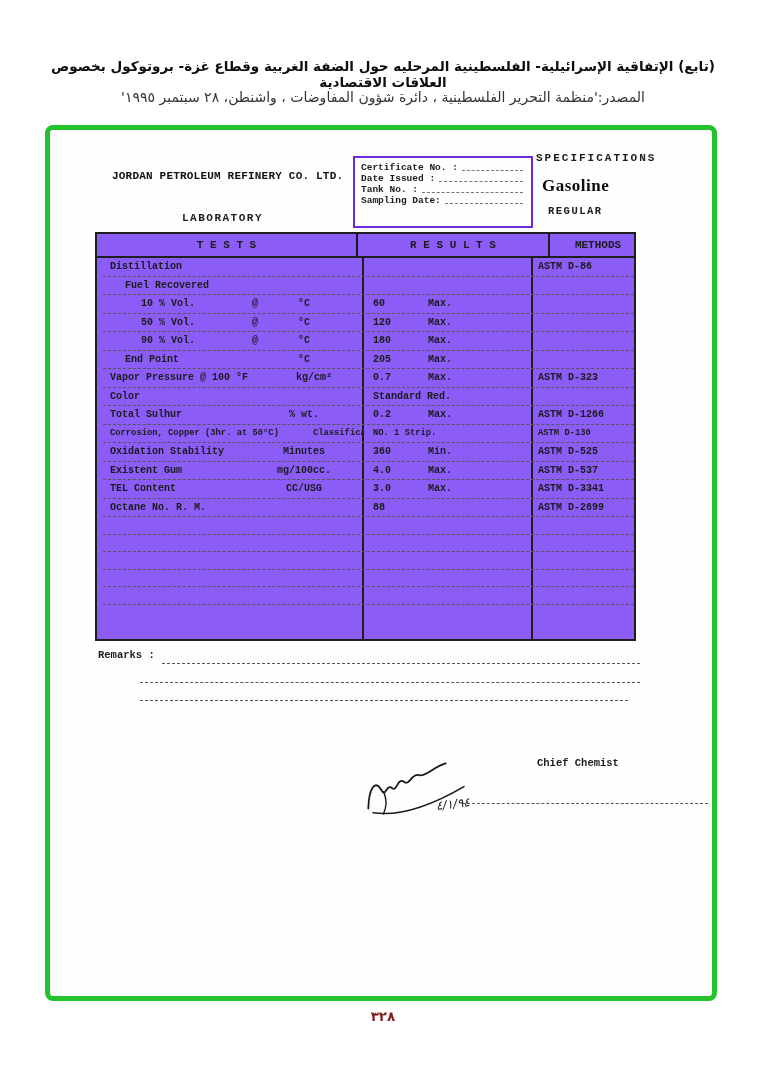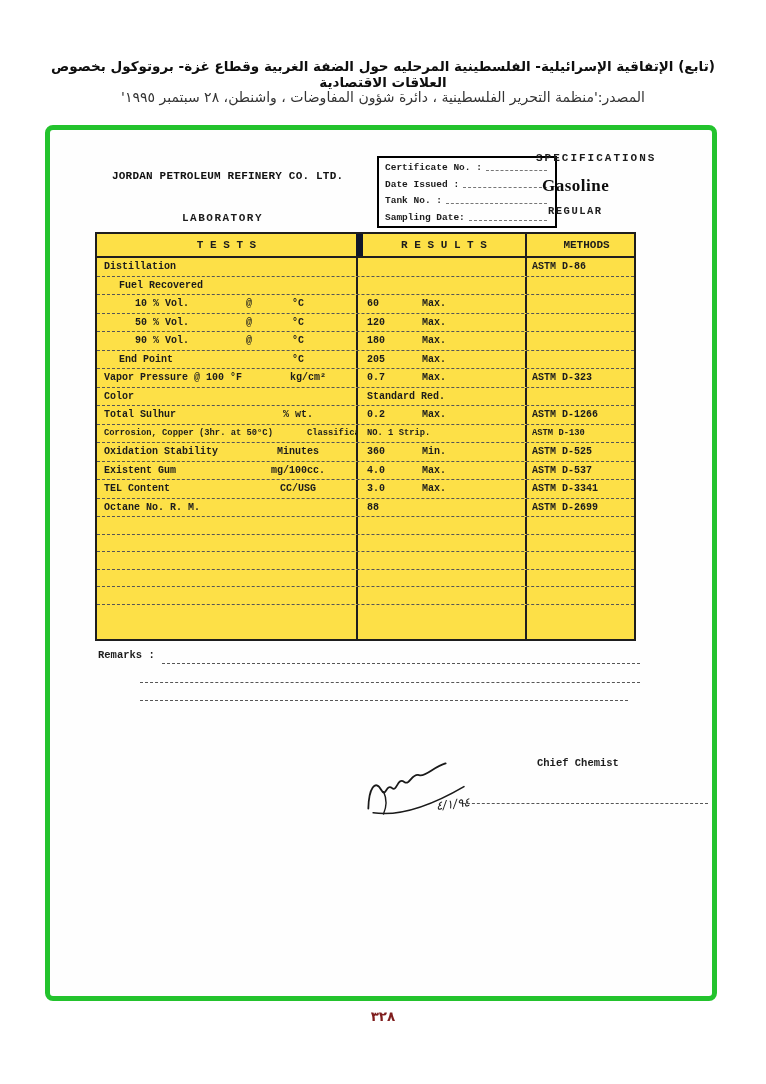--- a/index.html
+++ b/index.html
@@ -14,38 +14,38 @@
                font-size:14px; color:#333; }
 
   .frame { position:absolute; left:45px; top:125px; width:672px; height:876px;
            border:5px solid #23c32d; border-radius:8px; background:#fefefe; }
 
   .company { position:absolute; left:62px; top:40px; font-size:11px; font-weight:bold;
              letter-spacing:.2px; color:#111; white-space:nowrap; }
   .lab { position:absolute; left:132px; top:82px; font-size:11px; font-weight:bold; letter-spacing:1.5px; }
 
   .certbox { position:absolute; left:303px; top:26px; width:180px; height:72px;
-             border:2px solid #000000; padding:4px 6px 3px; display:flex; flex-direction:column;
-             justify-content:space-between;margin-left:24px; }
+             border:2px solid #6d28d9; padding:4px 6px 3px; display:flex; flex-direction:column;
+             justify-content:flex-start; }
   .certrow { display:flex; align-items:flex-end; font-size:9.5px; font-weight:bold; white-space:nowrap; }
   .leader { flex:1; border-bottom:1px dashed #777; margin:0 2px 2px 4px; height:0; }
 
   .spec-title { position:absolute; left:486px; top:22px; font-size:11px; font-weight:bold; letter-spacing:2px;font-family:Liberation Mono, monospace; }
   .spec-prod  { position:absolute; left:492px; top:46px; font-size:17px; font-weight:bold;
                 font-family:"Liberation Serif", serif; letter-spacing:.5px; color:#0d0d0d; }
   .spec-grade { position:absolute; left:498px; top:75px; font-size:10.5px; font-weight:bold; letter-spacing:1.5px; }
 
   .ttable { position:absolute; left:45px; top:102px; width:541px; height:409px;
-            border:2px solid #1e1e1e; display:flex; flex-direction:column; background:#fde047; }
+            border:2px solid #1e1e1e; display:flex; flex-direction:column; background:#8b5cf6; }
   .thead { display:flex; height:24px; border-bottom:2px solid #1e1e1e; font-weight:bold; font-size:11px; flex:none; }
   .hc { display:flex; align-items:center; justify-content:center; }
-  .h0 { width:259px; } .h1 { width:169px; border-left:7px solid #0f172a; }
+  .h0 { width:259px; } .h1 { width:192px; border-left:2px solid #0f172a; }
   .h2 { flex:1; border-left:2px solid #1e1e1e;padding-left:12px; }
 
-  .trow { display:flex; height:18.5px; border-bottom:1px dashed #565656; font-size:10px; font-weight:bold; flex:none; }
+  .trow { display:flex; height:18.5px; border-bottom:1px dashed #565656; font-size:10px; font-weight:bold; flex:none;margin-left:6px; }
   .trow.empty { height:17.5px; }
   .trow.filler { flex:1; border-bottom:none; }
   .ct { width:259px; display:flex; align-items:center; white-space:nowrap; overflow:hidden; }
   .cr { width:169px; border-left:2px solid #1e1e1e; display:flex; align-items:center; white-space:nowrap; overflow:hidden; }
   .cm { flex:1; border-left:2px solid #1e1e1e; display:flex; align-items:center; padding-left:5px;
         white-space:nowrap; overflow:hidden; }
   .tname { padding-left:7px; }
   .ind1 .tname { padding-left:22px; }
   .ind2 .tname { padding-left:38px; }
   .rgt { margin-left:auto; display:flex; padding-right:26px; }

